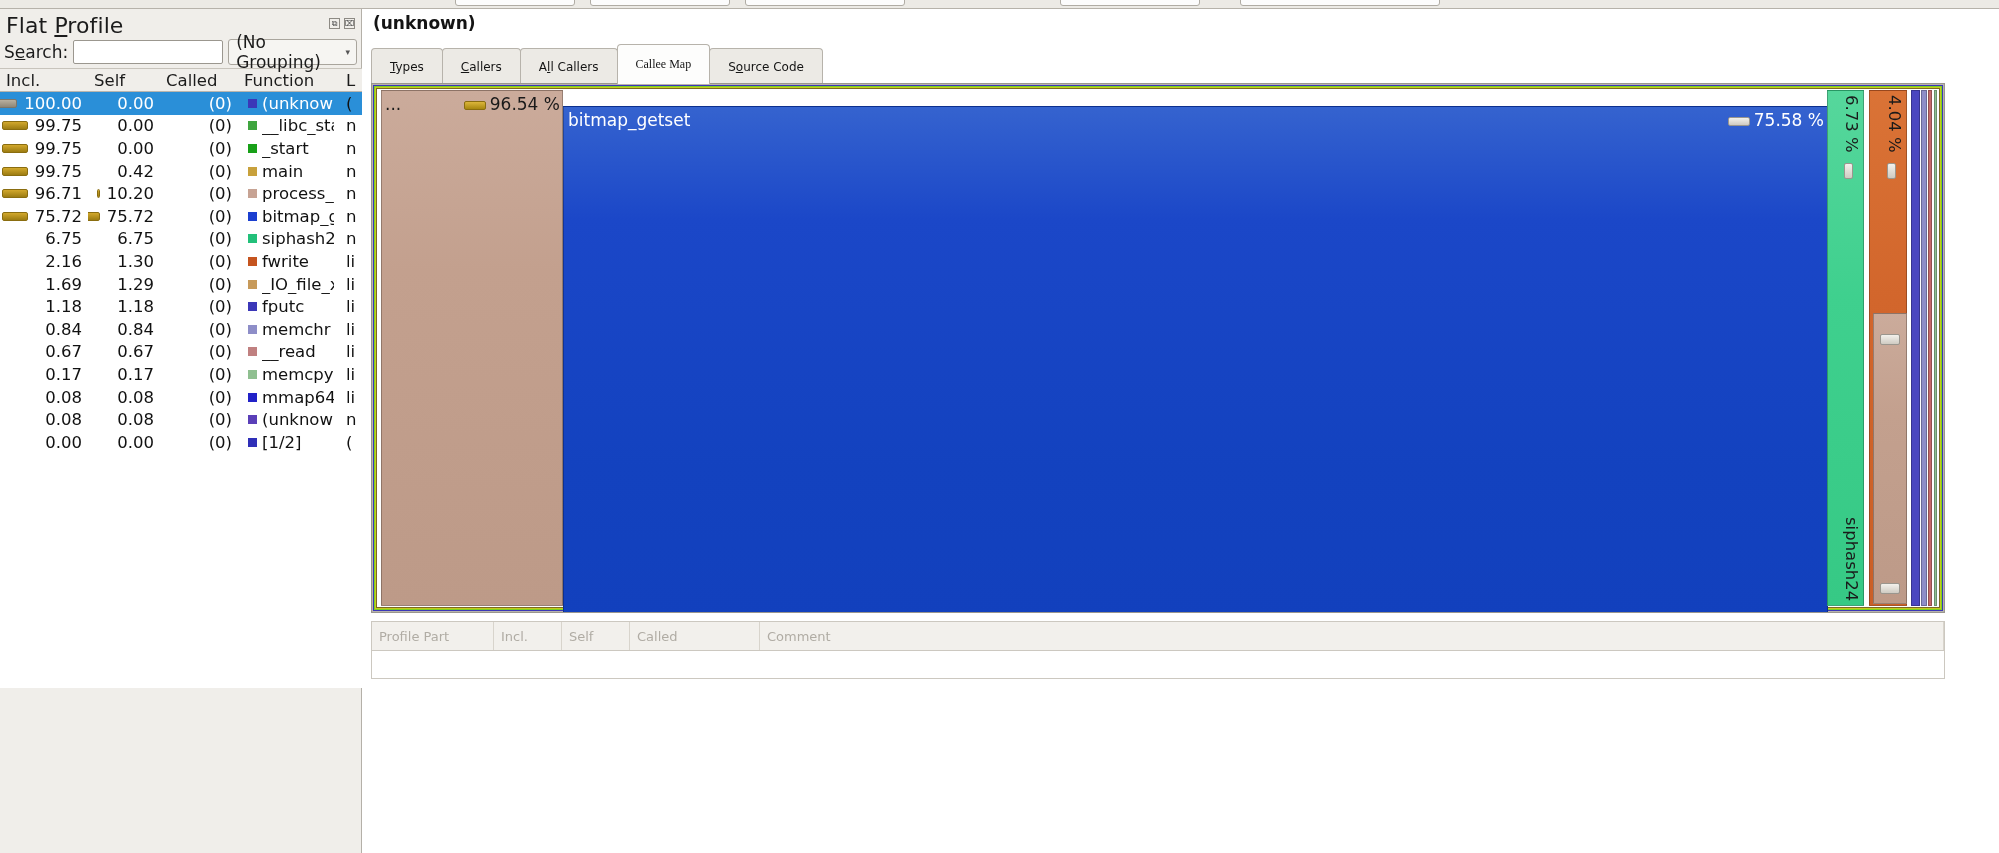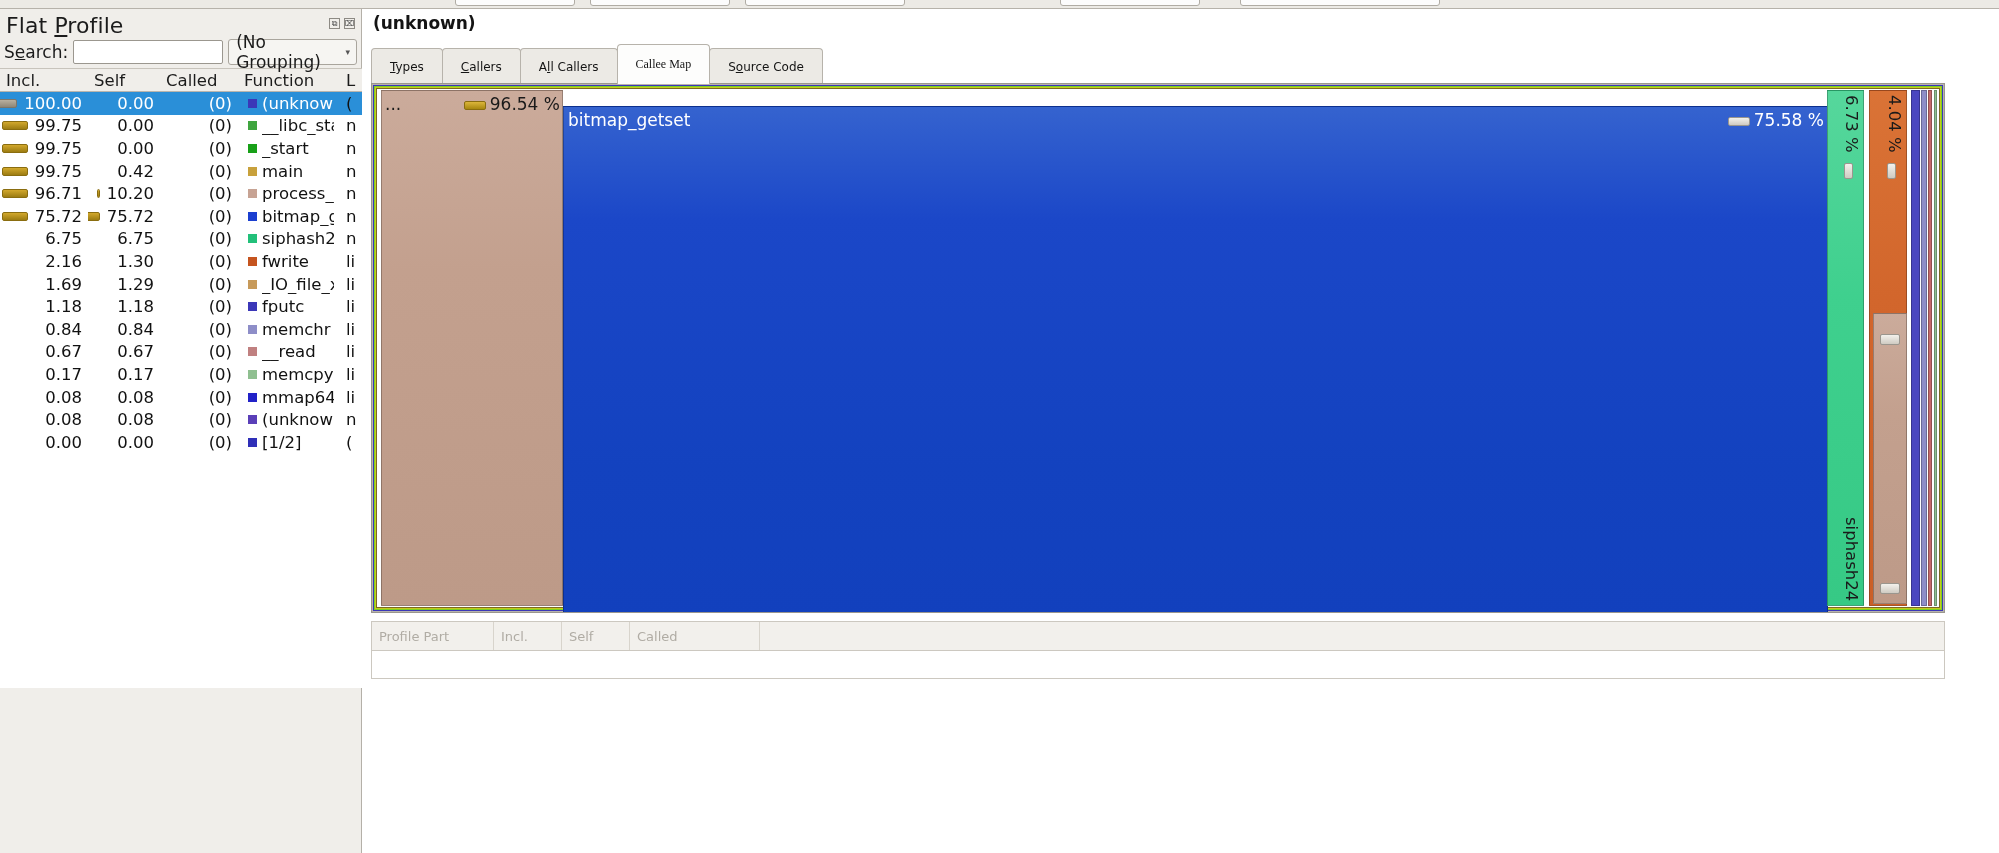--- a/index.html
+++ b/index.html
@@ -533,17 +533,18 @@
         <div class="node" style="left: 1556px; top: 6px; width: 4px; height: 516px; background: rgb(196, 106, 106); border: 1px solid rgba(0, 0, 0, 0.25);"></div>
         <div class="node" style="left: 1562px; top: 6px; width: 3px; height: 516px; background: rgb(143, 191, 144); border: 1px solid rgba(0, 0, 0, 0.25);"></div>
       </div>
 
     <div class="bot-tbl">
       <div class="bot-head">
         <div class="bc bc1">Profile Part</div>
         <div class="bc bc2">Incl.</div>
         <div class="bc bc3">Self</div>
         <div class="bc bc4">Called</div>
+        <div class="bc bc5">Comment</div>
       </div>
       <div class="bot-body"></div>
     </div>
   </div>
 </div>
 
 </body></html>

